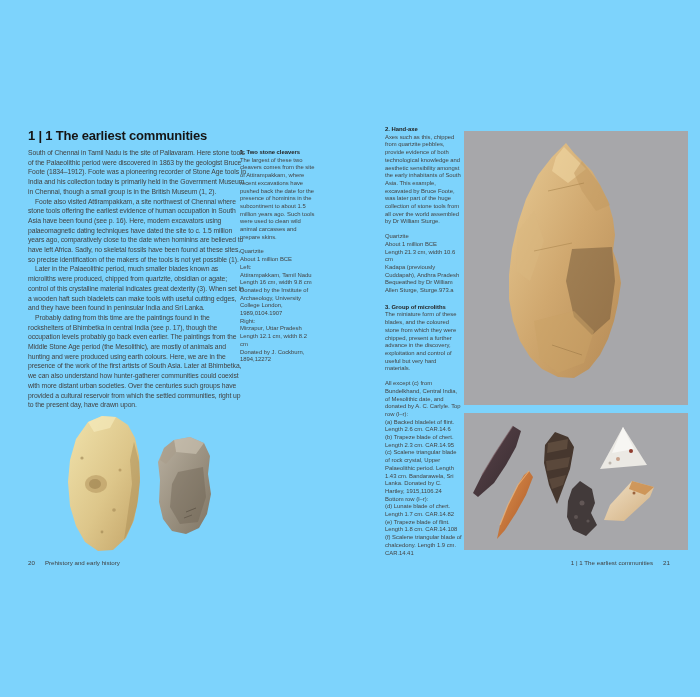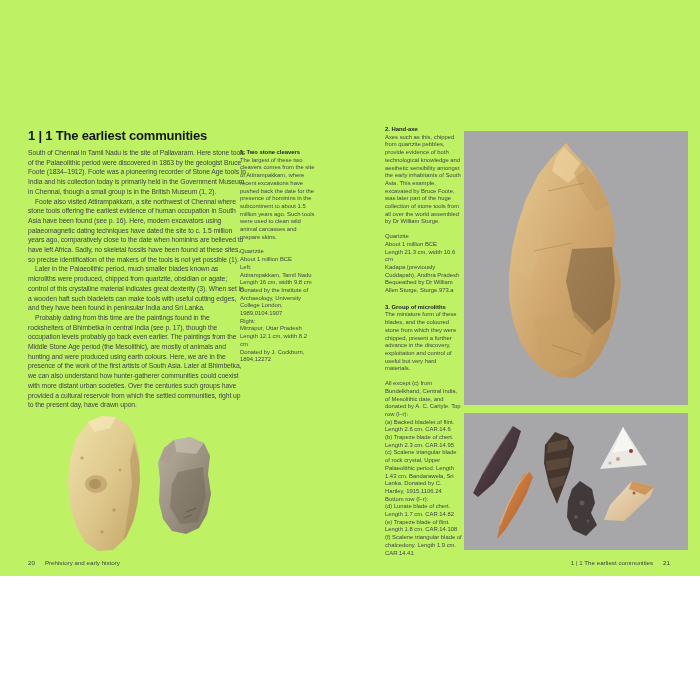--- a/index.html
+++ b/index.html
@@ -1,16 +1,16 @@
 <!DOCTYPE html>
 <html><head>
 <meta charset="utf-8">
 <style>
   html,body{margin:0;padding:0;background:#fff;}
-  #spread{position:relative;width:700px;height:576px;background:#bef264;overflow:hidden;
+  #spread{position:relative;width:700px;height:697px;background:#7dd3fc;overflow:hidden;
           font-family:"Liberation Sans",sans-serif;color:#3d3d3d;}
   .abs{position:absolute;}
   .title{left:28px;top:119px;font-size:13px;font-weight:bold;color:#151515;letter-spacing:-0.2px;}
   .body-col{left:28px;top:148px;width:219px;font-size:6.8px;line-height:9.7px;letter-spacing:-0.08px;color:#424242;text-align:left;}
   .body-col p{margin:0;}
   .body-col p + p{text-indent:7px;}
   .cap{font-size:5.9px;line-height:7.7px;letter-spacing:-0.02px;color:#444;}
   .cap .cap-head{font-weight:bold;color:#222;margin:0;}
   .cap .cap-body{margin:0;}
   .cap .cap-details{margin:7px 0 0 0;white-space:pre-line;}

